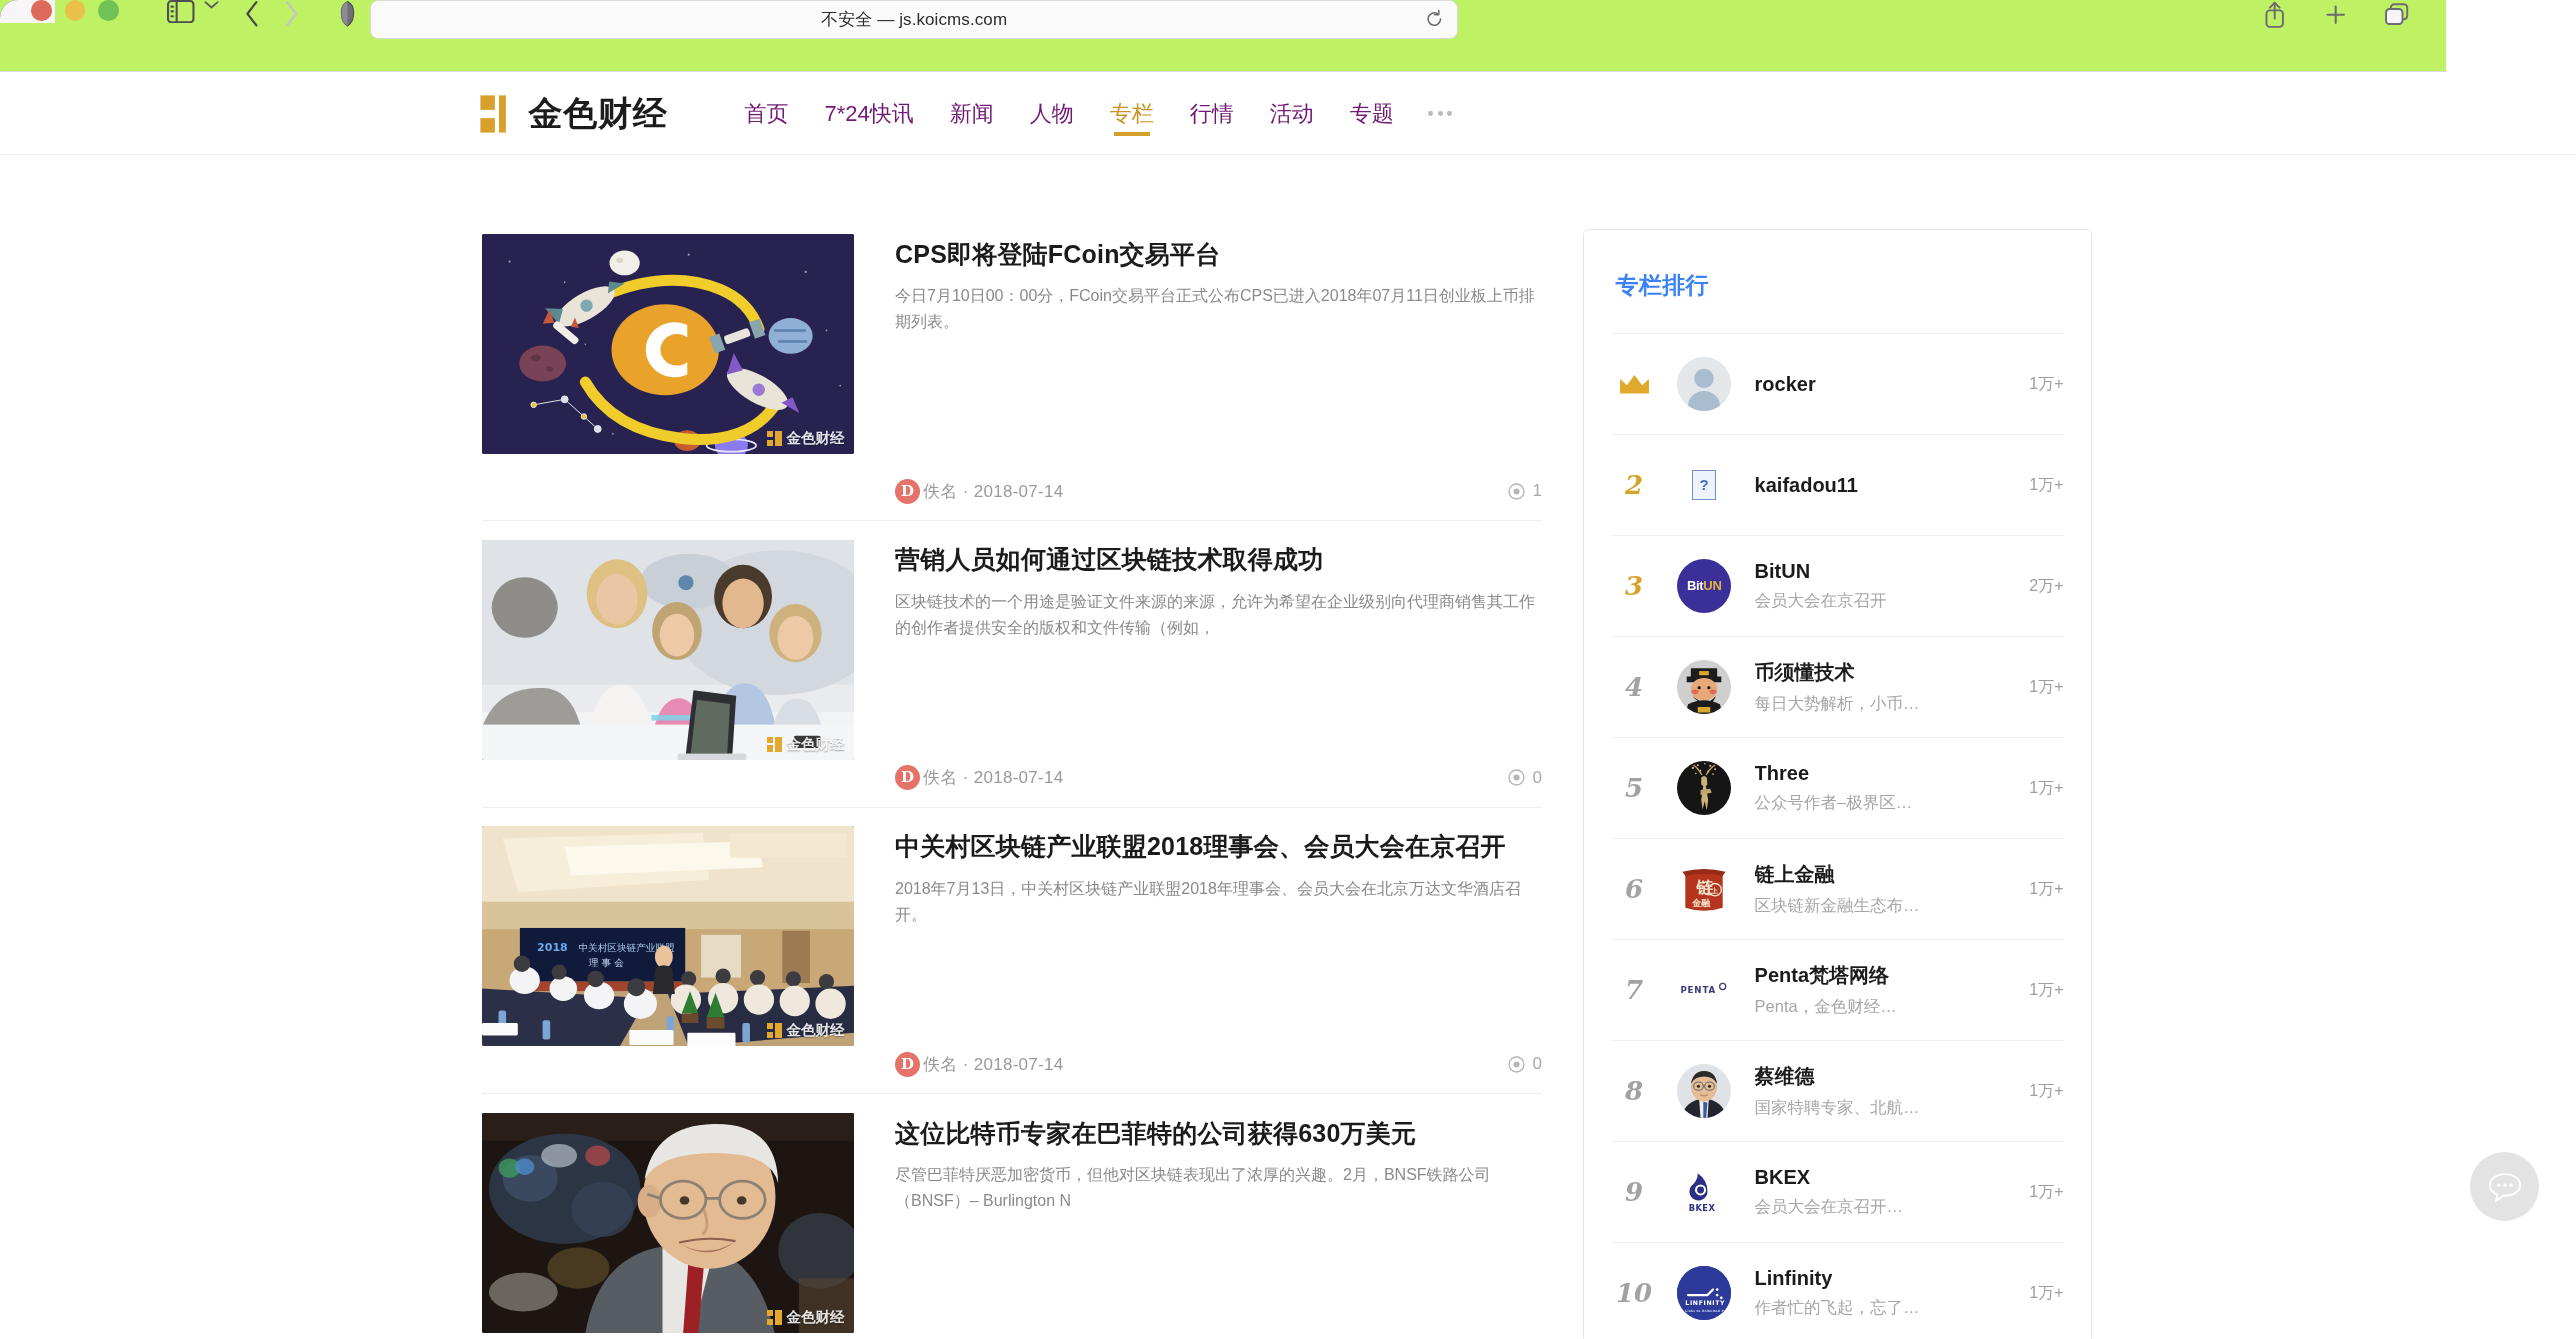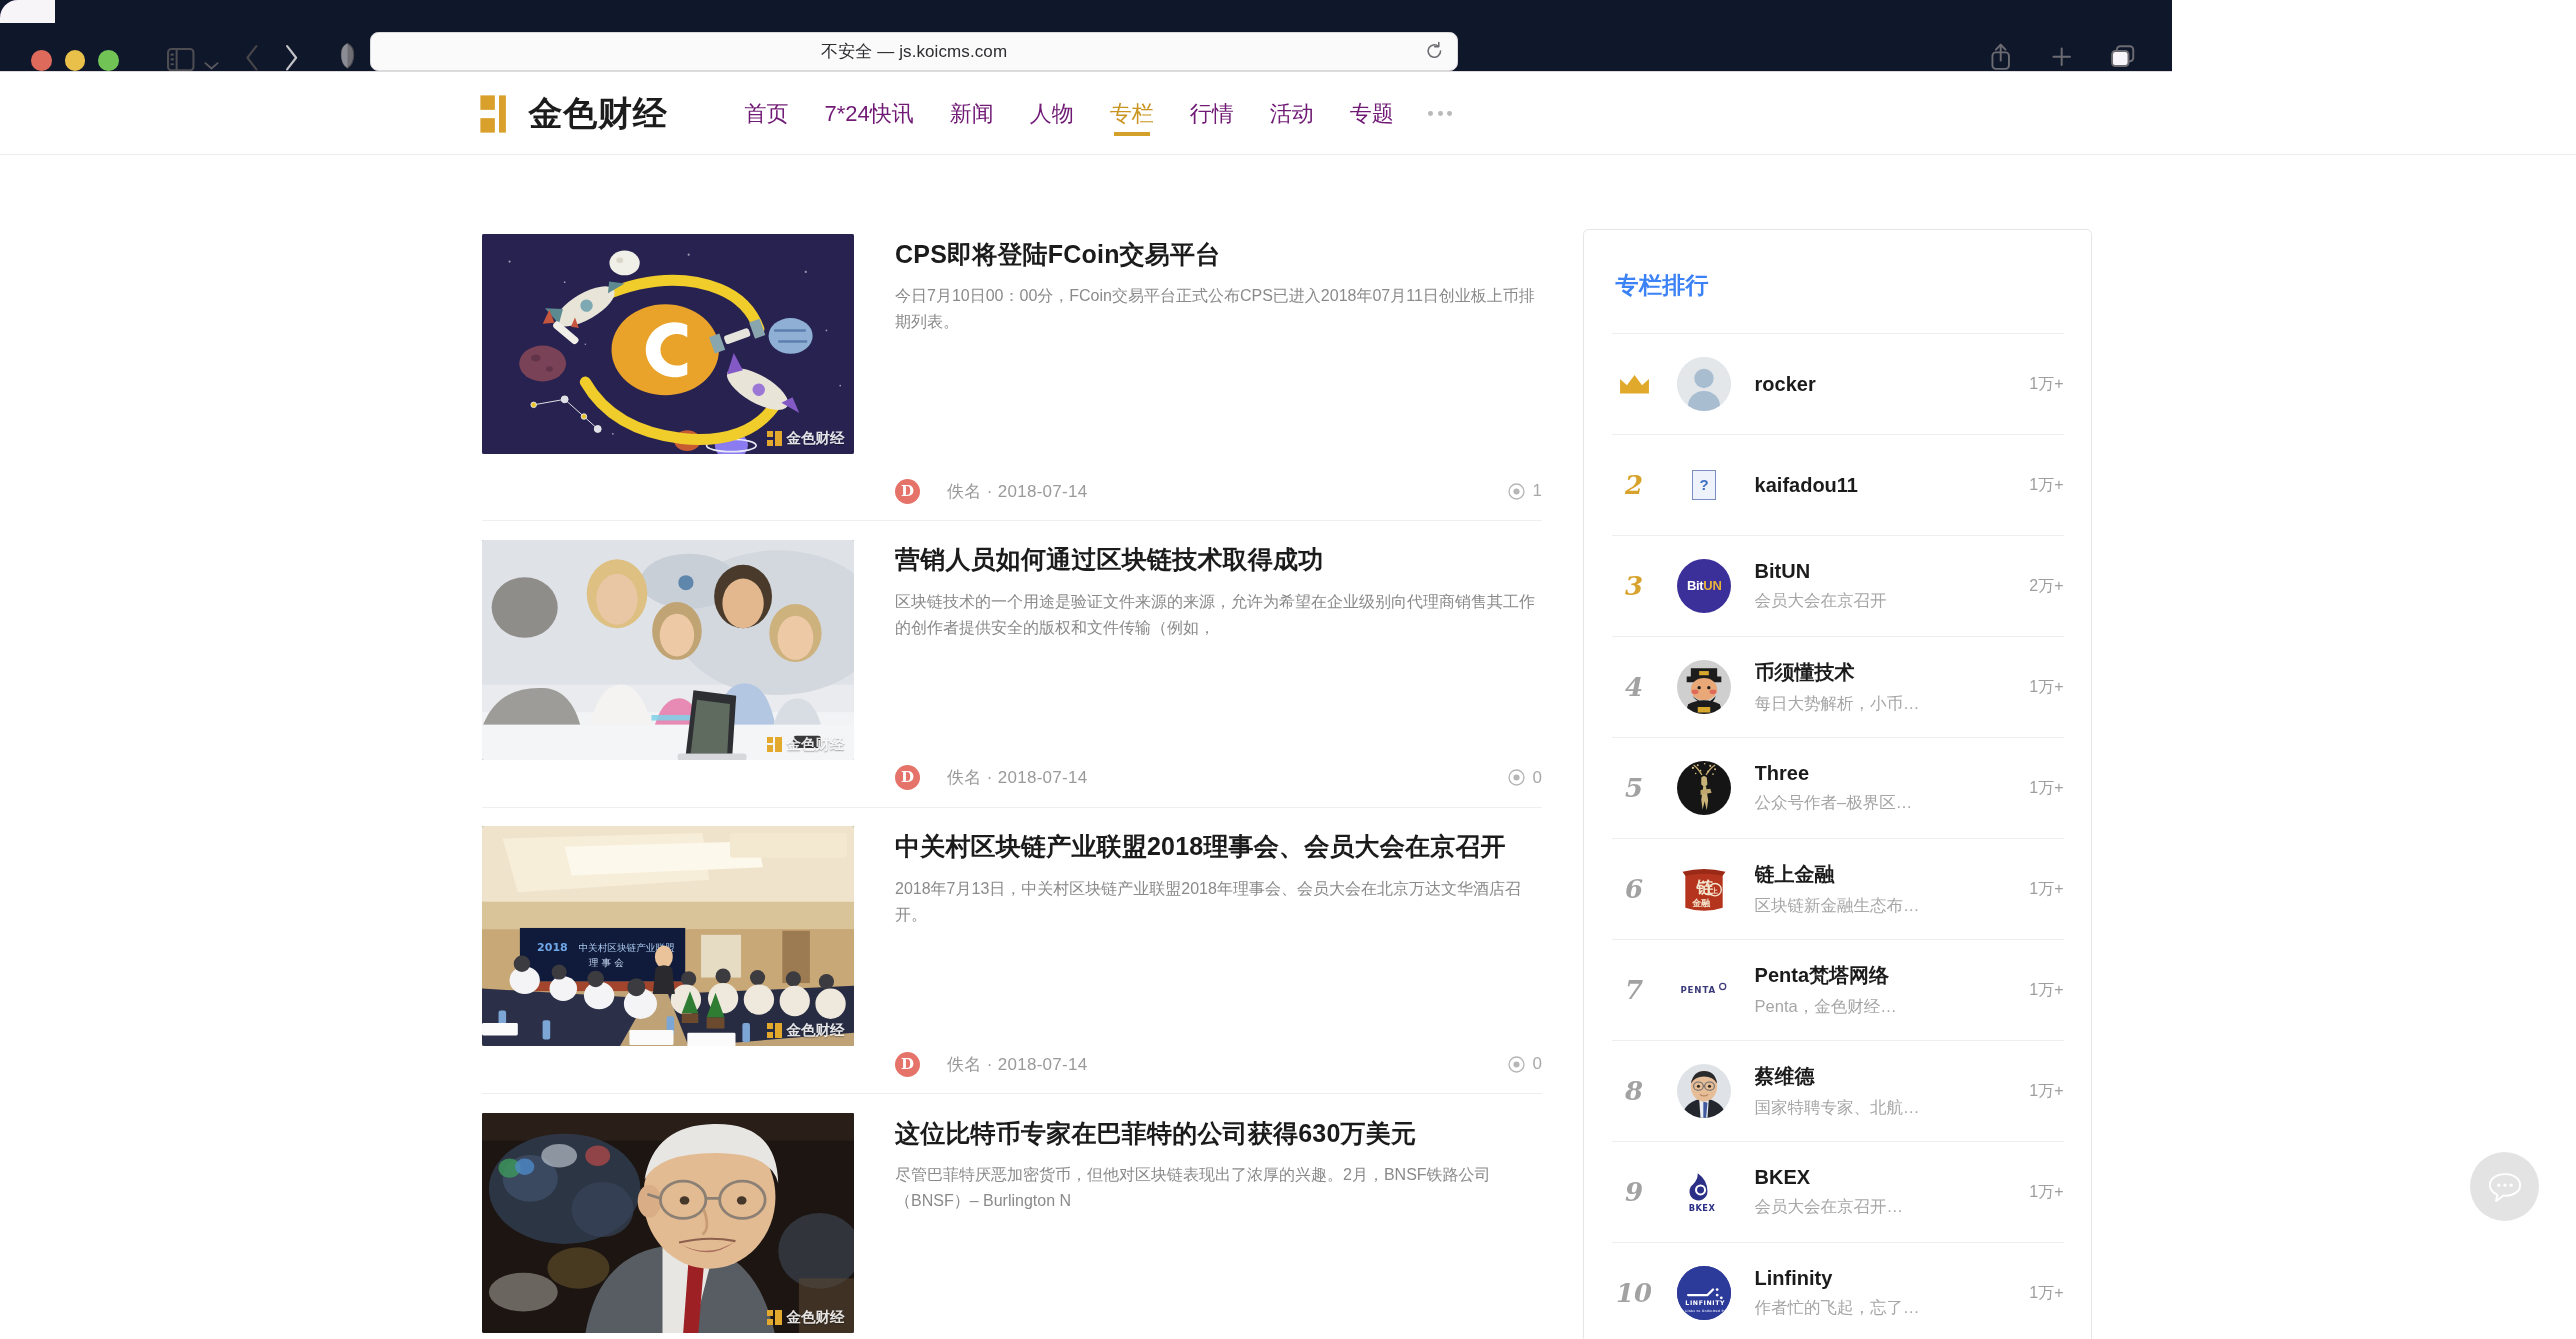--- a/index.html
+++ b/index.html
@@ -5,24 +5,24 @@
   * { box-sizing: border-box; margin: 0; padding: 0; }
   html, body {
     width: 2576px; height: 1340px;
     font-family: "Liberation Sans", "DejaVu Sans", sans-serif;
     background: #ffffff; overflow: hidden;
   }
 
   
   #browser-chrome {
     position: absolute; top: 0; left: 0;
-    width: 2172px; height: 72px;
-    background: #0f172a;
+    width: 2446px; height: 72px;
+    background: #bef264;
     border-bottom: 0.7px solid #dedbde;
-    display: flex; align-items: flex-end;
+    display: flex; align-items: flex-start;
   }
   #chrome-corner-accent {
     position: absolute; left: 0; top: 0; width: 54px; height: 20.7px;
     background: #6b2d8f; border-top-left-radius: 18px;
   }
   #chrome-corner-mask {
     position: absolute; left: 0; top: 0; width: 55px; height: 23.4px;
     background: #f7f5f7; border-top-left-radius: 18px;
   }
   .traffic-lights { display: flex; gap: 13px; margin-left: 31px; z-index: 3; }
@@ -154,21 +154,21 @@
   .meta-avatar {
     width: 25px; height: 25px; border-radius: 50%;
     background: #e5736a; position: relative; flex: 0 0 25px;
     display: flex; align-items: center; justify-content: center;
   }
   .meta-avatar span {
     color: #fff; font-size: 15px; font-weight: 700;
     font-family: "DejaVu Serif", serif; line-height: 1;
   }
   .meta-text {
-    margin-left: 27px; font-size: 17px; color: #9a9a9a; letter-spacing: 0.3px;
+    margin-left: 3px; font-size: 17px; color: #9a9a9a; letter-spacing: 0.3px;
   }
   .meta-views {
     margin-left: auto; display: flex; align-items: center; gap: 6.9px;
     font-size: 17px; color: #a8a8a8;
   }
   .article-divider {
     height: 0.7px; background: #eeeeee; width: 100%;
   }
 
   

